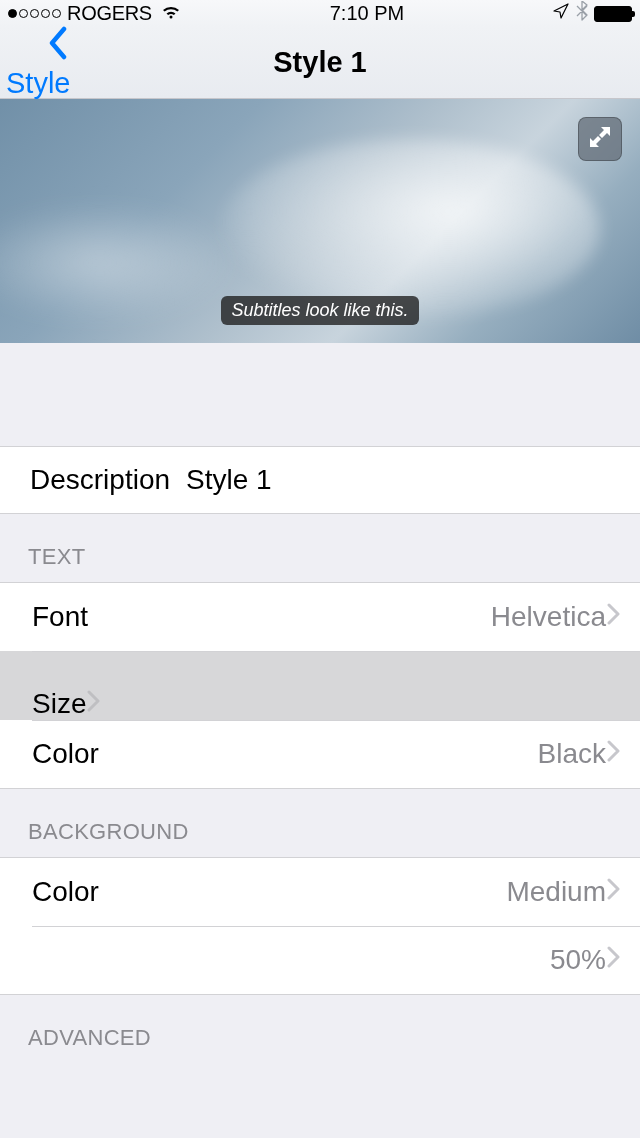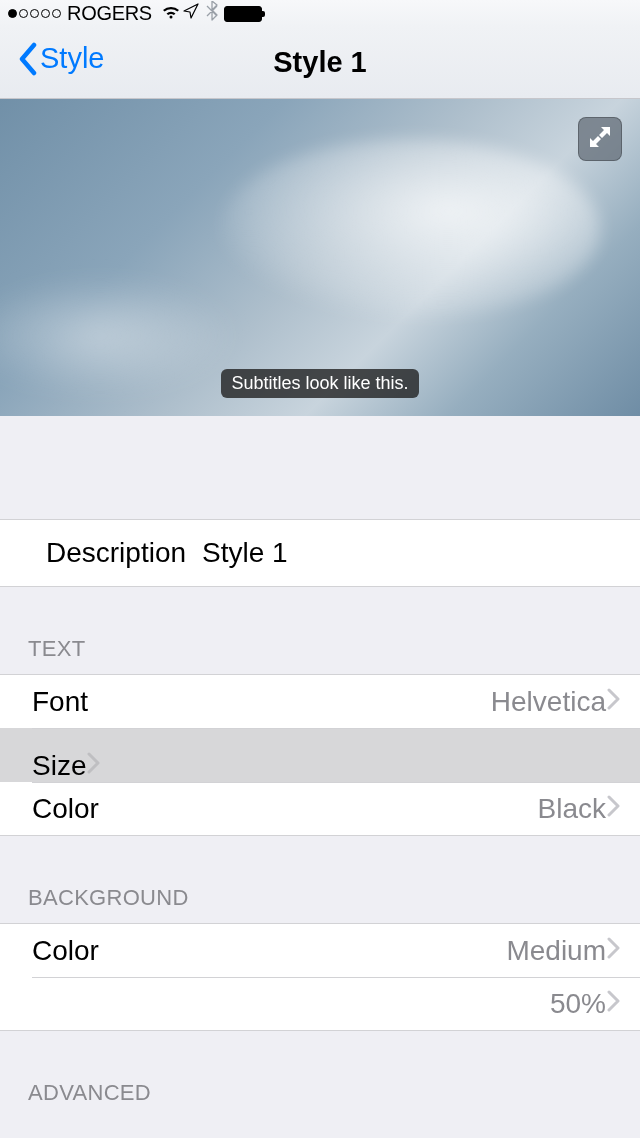--- a/index.html
+++ b/index.html
@@ -12,20 +12,21 @@
       -webkit-font-smoothing: antialiased;
     }
     .status-bar {
       height: 27px;
       background: linear-gradient(to bottom, #f7f8fa, #f0f2f5);
       display: flex;
       align-items: center;
       padding: 0 8px;
       font-size: 19px;
       color: #000;
+      justify-content: flex-end;
     }
     .signal-dots { display: flex; gap: 2px; align-items: center; margin-right: 6px; }
     .dot { width: 9px; height: 9px; border-radius: 50%; border: 1.3px solid #000; }
     .dot.filled { background: #000; }
     .carrier { font-size: 20px; letter-spacing: -0.3px; }
     .wifi { margin-left: 8px; }
     .time { flex: 1; text-align: center; font-size: 20px; font-weight: 500; }
     .right-icons { display: flex; align-items: center; gap: 6px; }
     .battery {
       width: 38px; height: 16px; border: 1.5px solid #000; border-radius: 3px;
@@ -37,69 +38,70 @@
     }
     .nav-bar {
       height: 72px;
       background: linear-gradient(to bottom, #f0f2f5, #e8ebf0);
       display: flex;
       align-items: center;
       position: relative;
       border-bottom: 1px solid #c6c6cb;
     }
     .back-btn {
-      display: flex; align-items: flex-start; color: #007aff;
-      font-size: 29px; padding-left: 18px; cursor: pointer;
+      display: flex; align-items: flex-end; color: #007aff;
+      font-size: 29px; padding-left: 6px; cursor: pointer; flex-direction: column;
     }
     .back-chevron { margin-right: 2px; }
     .nav-title {
       position: absolute; left: 50%; transform: translateX(-50%);
       font-size: 29px; font-weight: 600; color: #000;
     }
     .preview {
-      height: 317px;
+      height: 244px;
       background: linear-gradient(135deg, #7190a8 0%, #8aa5ba 30%, #aebfcc 50%, #c8d4dd 65%, #96aebf 80%, #6f8da5 100%);
       position: relative;
       display: flex;
       justify-content: center;
+      font-style: italic;
     }
     .cloud1 { position: absolute; top: 40px; right: 40px; width: 380px; height: 180px;
       background: radial-gradient(ellipse at 60% 40%, rgba(255,255,255,0.75), rgba(255,255,255,0.2) 60%, transparent 75%);
       border-radius: 50%; filter: blur(8px); }
     .cloud2 { position: absolute; bottom: 20px; left: -40px; width: 280px; height: 120px;
       background: radial-gradient(ellipse, rgba(255,255,255,0.4), transparent 70%);
       border-radius: 50%; filter: blur(12px); }
     .expand-btn {
       position: absolute; top: 18px; right: 18px; width: 44px; height: 44px;
       background: rgba(100,110,120,0.75); border-radius: 8px; border: 1px solid rgba(0,0,0,0.25);
       display: flex; align-items: center; justify-content: center; cursor: pointer;
     }
     .subtitle-pill {
       position: absolute; bottom: 18px;
       background: rgba(30,30,30,0.78); color: #fff; font-size: 18px;
       padding: 4px 10px; border-radius: 6px;
     }
     .spacer { height: 103px; }
     .row {
       background: #fff; min-height: 68px;
-      display: flex; align-items: center; padding: 0 46px;
+      display: flex; align-items: center; padding: 0 30px;
       font-size: 28px; color: #000;
       border-top: 1px solid #d2d2d5;
     }
     .row:last-of-type { border-bottom: 1px solid #d2d2d5; }
     .row .value-input {
       border: none; outline: none; font-size: 28px; font-family: inherit;
       color: #000; margin-left: 16px; flex: 1; background: transparent;
     }
     .section-header {
       font-size: 22px; color: #8a8a8f; letter-spacing: 0.3px;
-      padding: 49px 28px 12px 28px;
+      padding: 30px 28px 12px 28px;
     }
     .list-row {
-      background: #fff; height: 54px;
+      background: #fff; height: 69px;
       display: flex; align-items: center; padding: 0 20px 0 32px;
       font-size: 28px; position: relative;
     }
     .list-row .label { color: #000; }
     .list-row .value { margin-left: auto; color: #8a8a8f; margin-right: 0; }
     .chev { color: #c7c7cc; }
     .list-row.highlighted { background: #d7d7d9; align-items: flex-end; }
     .group-top { border-top: 1px solid #d2d2d5; }
     .group-bottom { border-bottom: 1px solid #d2d2d5; }
     .list-row + .list-row::before {
@@ -118,20 +120,21 @@
       <span class="dot"></span>
       <span class="dot"></span>
       <span class="dot"></span>
   </div>
   <span class="carrier">ROGERS</span>
   <span class="wifi">
     <svg width="22" height="16" viewBox="0 0 22 16">
         <path d="M11 14.5a1.5 1.5 0 100-3 1.5 1.5 0 000 3zM6.5 9.5a7 7 0 019 0l-1.6 1.6a4.8 4.8 0 00-5.8 0L6.5 9.5zM3 6a12 12 0 0116 0l-1.6 1.6a9.8 9.8 0 00-12.8 0L3 6z" fill="#000"></path>
       </svg>
   </span>
+  <span class="time">7:10 PM</span>
   <div class="right-icons">
     <span>
       <svg width="18" height="18" viewBox="0 0 18 18">
           <path d="M2 9l14-7-7 14-1-6-6-1z" fill="none" stroke="#000" stroke-width="1.2" stroke-linejoin="round"></path>
         </svg>
     </span>
     <span>
       <svg width="12" height="20" viewBox="0 0 12 20">
           <path d="M6 1v18l5-5-5-5 5-5-5-4zM1 5l10 10M1 15L11 5" stroke="#9aa0a8" stroke-width="1.3" fill="none" stroke-linejoin="round"></path>
         </svg>

